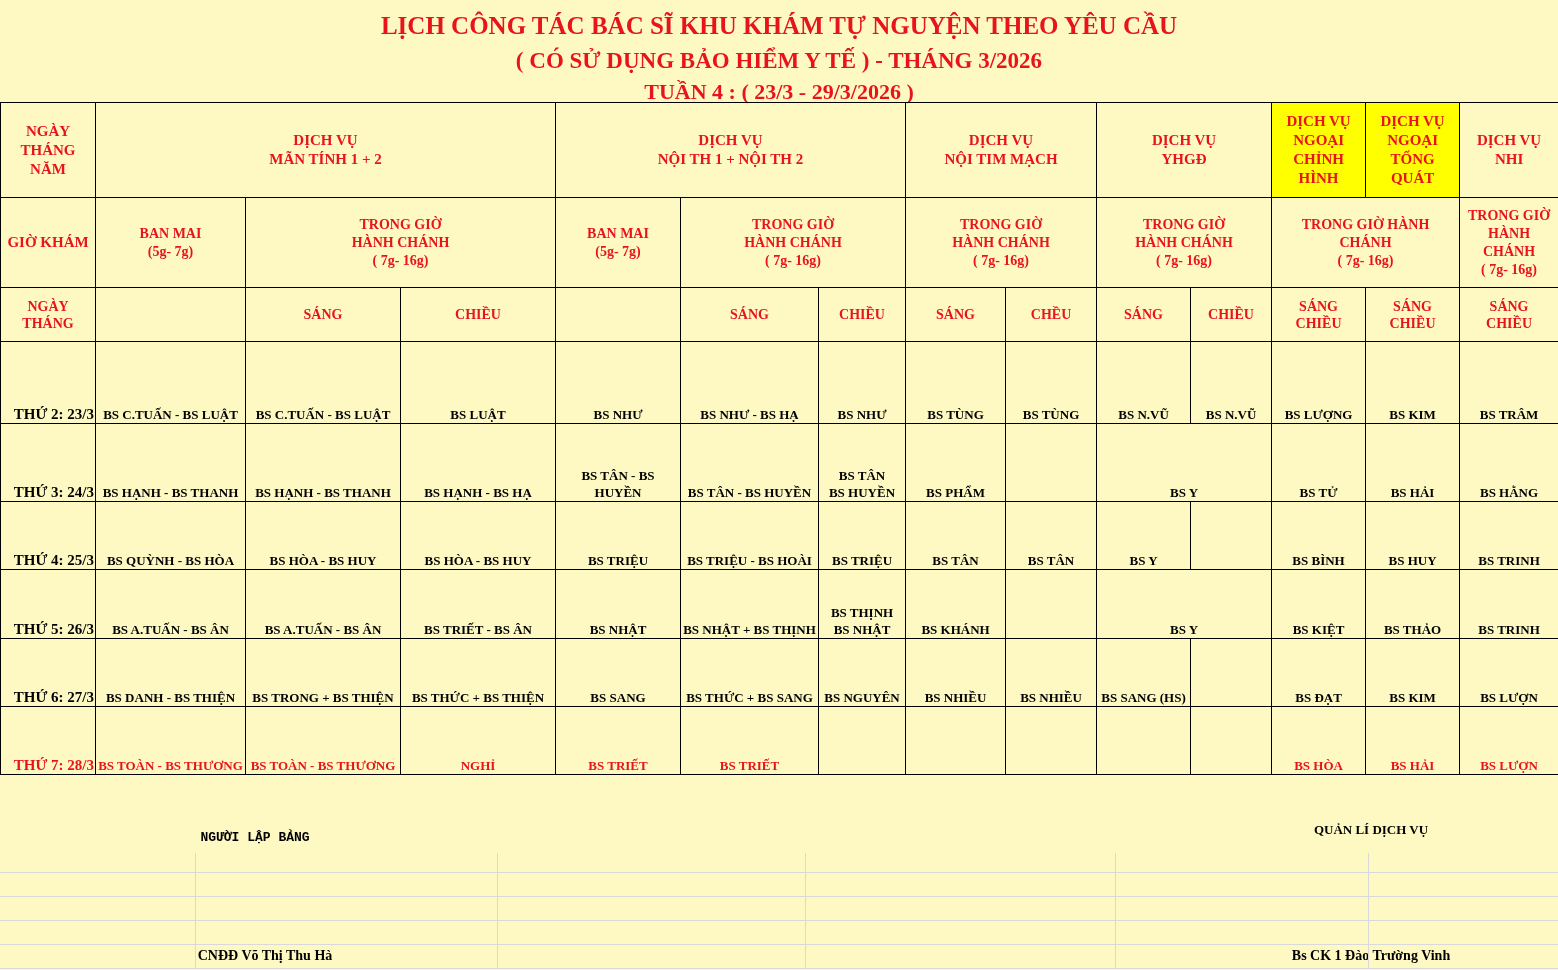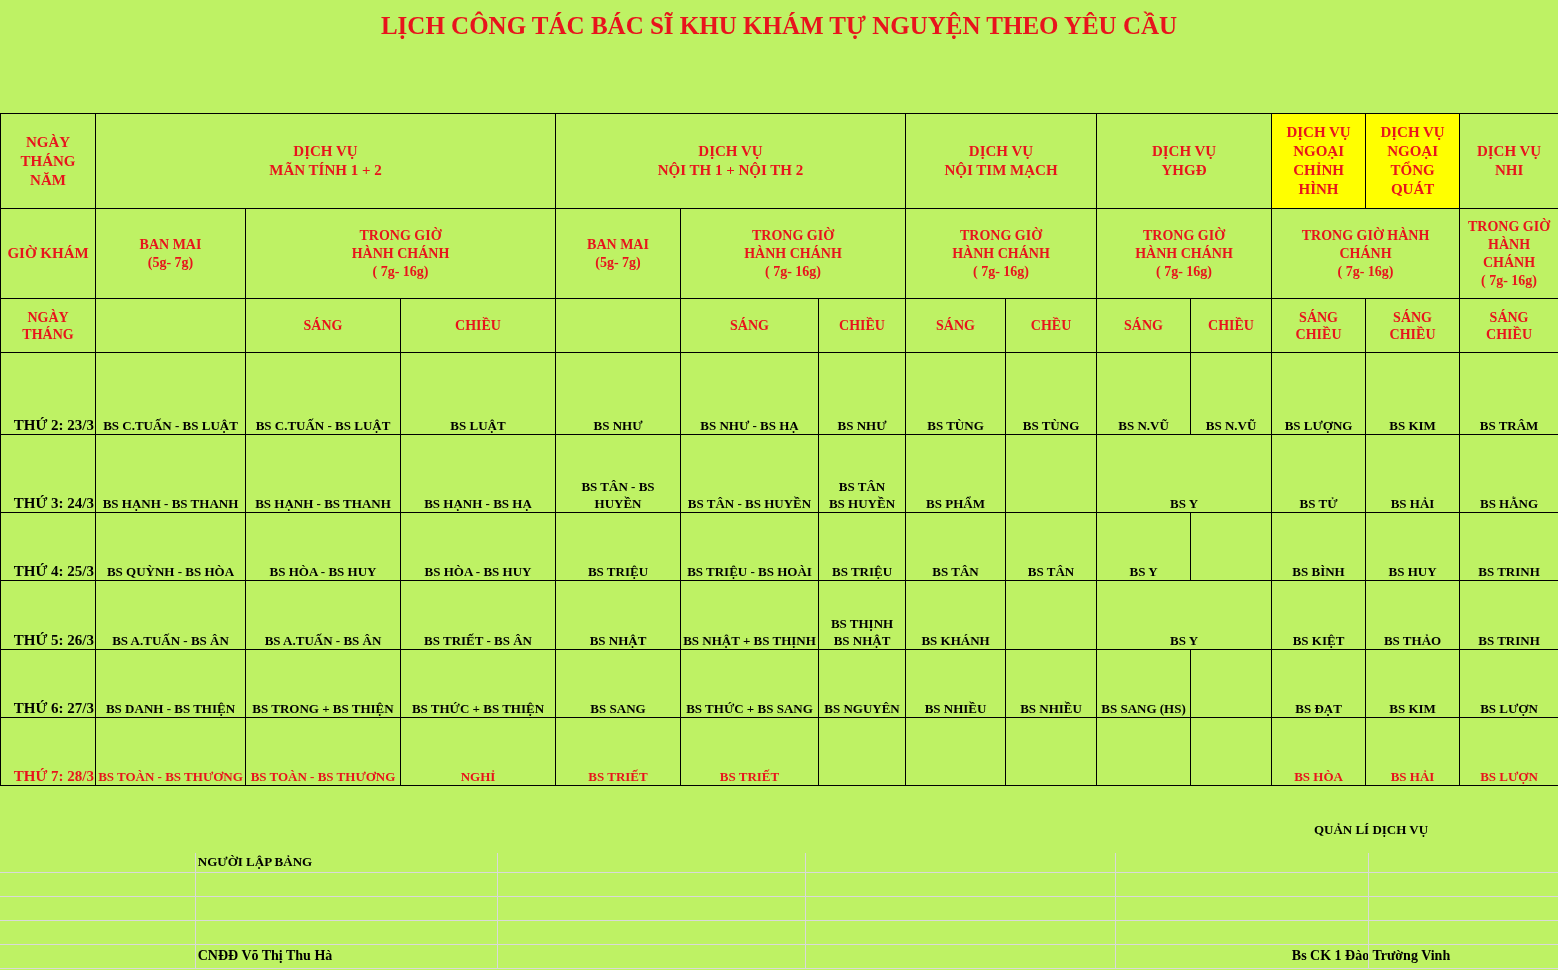--- a/index.html
+++ b/index.html
@@ -1,24 +1,24 @@
 <!DOCTYPE html>
 <html style="--red: #e8141c; --yellow: #ffff00;"><head>
 <meta charset="utf-8">
 <style>
   html,body{margin:0;padding:0;background:#fff;}
-  #page{position:relative;width:1558px;height:970px;background:#bef264;overflow:hidden;
+  #page{position:relative;width:1558px;height:970px;background:#fef9c3;overflow:hidden;
         font-family:"Liberation Serif","DejaVu Serif",serif;font-weight:700;}
   
   #title{position:absolute;top:0;left:0;width:1558px;height:113px;text-align:center;color:var(--red);}
   #title .l1{font-size:25px;line-height:36px;margin-top:8px;}
   #title .l2{font-size:23px;line-height:33px;}
   #title .l3{font-size:22px;line-height:30px;}
   
-  #tablewrap{position:absolute;top:113px;left:0;width:1424px;}
+  #tablewrap{position:absolute;top:102px;left:0;width:1424px;}
   table.sched{border-collapse:collapse;table-layout:fixed;width:1558px;}
   table.sched td{border:1px solid #000;overflow:hidden;padding:0 1px;}
   td.hdr{color:var(--red);text-align:center;vertical-align:middle;
          white-space:pre-line;font-size:15px;line-height:19px;}
   td.hdr.hours{font-size:14px;line-height:18px;}
   td.hdr.sess{font-size:14px;line-height:17px;}
   td.yellow{background:var(--yellow);}
   td.day{font-size:15px;text-align:right;vertical-align:bottom;padding-bottom:14px;color:#000;}
   td.cell{font-size:13px;text-align:center;vertical-align:bottom;padding-bottom:14px;
           white-space:pre-line;line-height:17px;color:#000;}
@@ -27,20 +27,22 @@
   .fgrid{position:absolute;background:#d9d9d9;}
   .ftext{position:absolute;font-size:13px;color:#000;text-align:center;line-height:20px;}
 </style>
 </head>
 <body>
 
 <div id="page">
 
   <div id="title">
     <div class="l1">LỊCH CÔNG TÁC BÁC SĨ KHU KHÁM TỰ NGUYỆN THEO YÊU CẦU</div>
+    <div class="l2">( CÓ SỬ DỤNG BẢO HIỂM Y TẾ ) - THÁNG 3/2026</div>
+    <div class="l3">TUẦN 4 : ( 23/3 - 29/3/2026 )</div>
   </div>
 
   <div id="tablewrap">
     <table class="sched">
       <colgroup>
           <col style="width: 95px;">
           <col style="width: 150px;">
           <col style="width: 155px;">
           <col style="width: 155px;">
           <col style="width: 125px;">
@@ -220,21 +222,21 @@
             <td class="cell red"></td>
             <td class="cell red">BS HÒA</td>
             <td class="cell red">BS HẢI</td>
             <td class="cell red">BS LƯỢN</td>
           </tr>
         </tbody>
     </table>
   </div>
 
   <div>
-    <div class="ftext" style="left:95px;top:852px;width:320px;">NGƯỜI LẬP BẢNG</div>
+    <div class="ftext" style="left:95px;top:828px;width:320px;font-family:Liberation Mono, monospace;">NGƯỜI LẬP BẢNG</div>
     <div class="ftext" style="left:1271px;top:820px;width:200px;">QUẢN LÍ DỊCH VỤ</div>
     <div class="ftext" style="left:95px;top:946px;width:340px;font-size:14px;">CNĐĐ Võ Thị Thu Hà</div>
     <div class="ftext" style="left:1261px;top:946px;width:220px;font-size:14px;">Bs CK 1 Đào Trường Vinh</div>
   </div>
 
 <div class="fgrid" style="left: 0px; top: 872px; width: 1558px; height: 1px;"></div>
     <div class="fgrid" style="left: 0px; top: 896px; width: 1558px; height: 1px;"></div>
     <div class="fgrid" style="left: 0px; top: 920px; width: 1558px; height: 1px;"></div>
     <div class="fgrid" style="left: 0px; top: 944px; width: 1558px; height: 1px;"></div>
     <div class="fgrid" style="left: 0px; top: 968px; width: 1558px; height: 1px;"></div>

